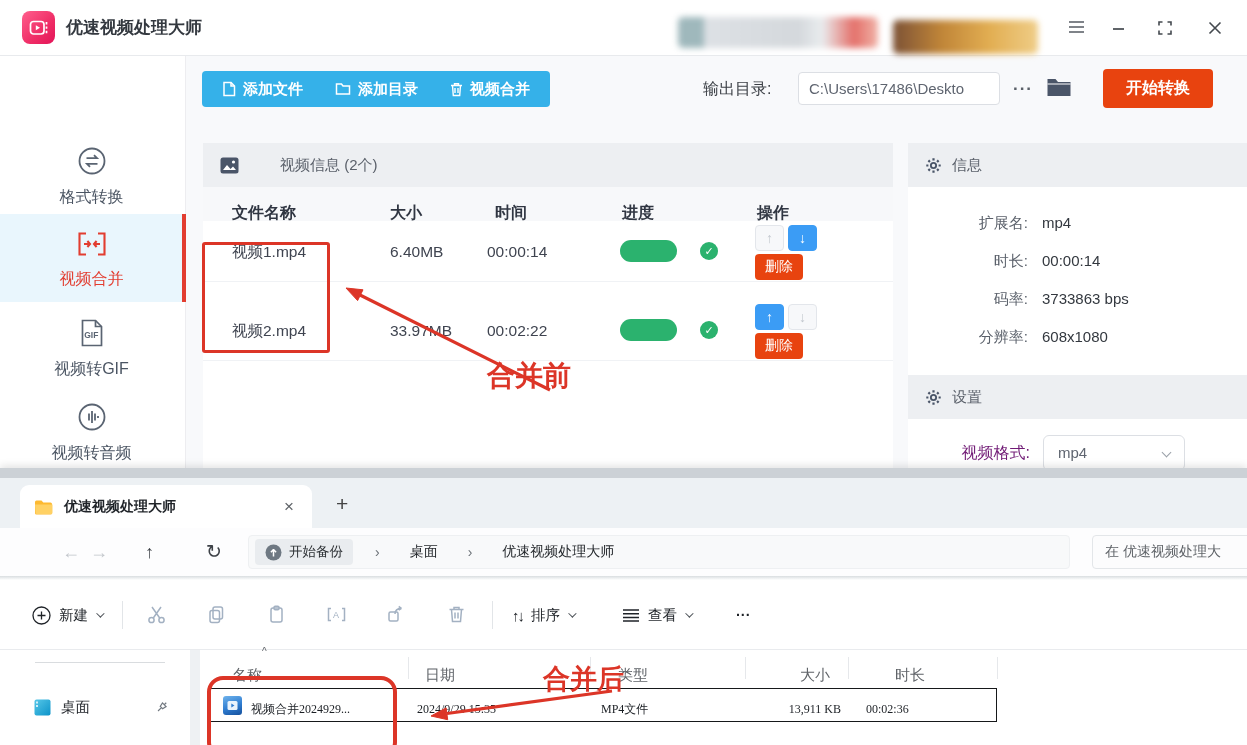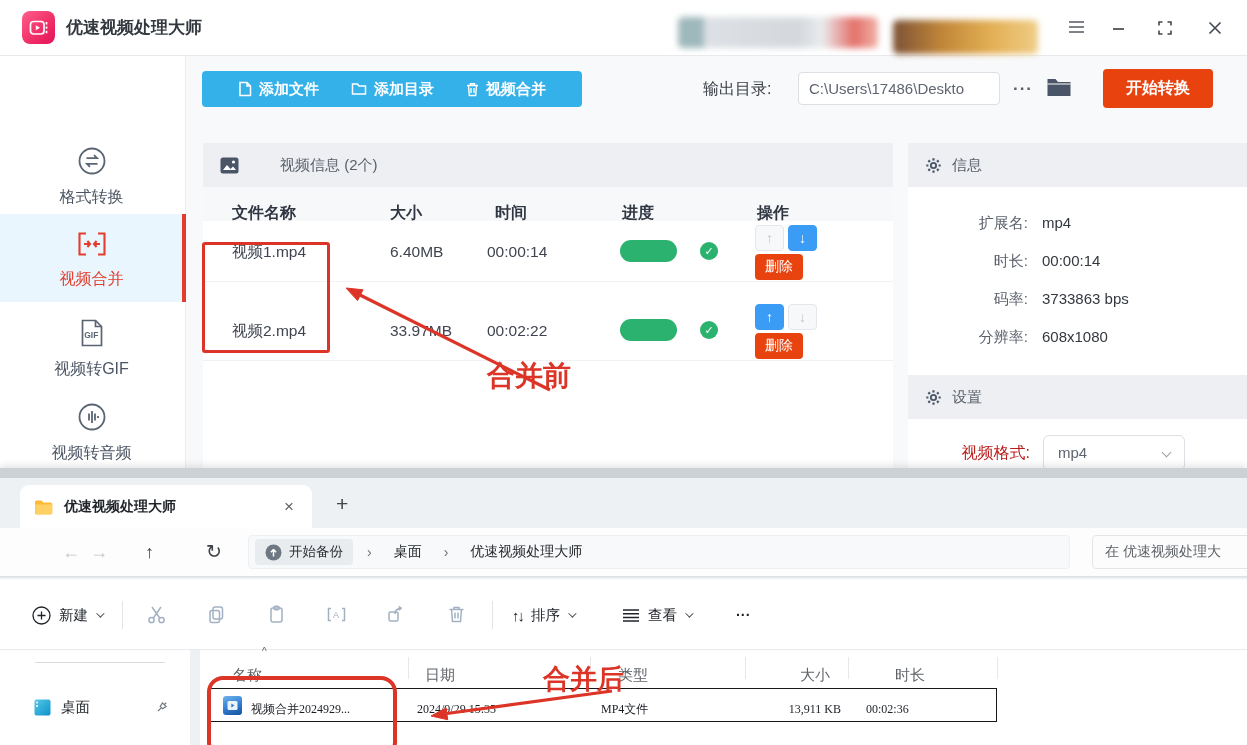--- a/index.html
+++ b/index.html
@@ -18,21 +18,21 @@
   .menu-lines{position:absolute;top:20px;}
 
   .app-side{position:absolute;left:0;top:56px;width:186px;height:422px;background:#fff;border-right:1px solid #ededf0;}
   .side-item{position:absolute;left:0;width:183px;text-align:center;padding-top:4px;cursor:pointer;}
   .side-item .lbl{display:block;margin-top:7px;font-size:16px;color:#4b5563;}
   .side-item.active{background:#e9f6fd;}
   .side-item.active .lbl{color:#e23d30;}
   .side-item.active::after{content:"";position:absolute;right:-3px;top:0;bottom:0;width:4px;background:#e23d30;}
   .side-ico{display:inline-block;}
 
-  .btn-group{position:absolute;left:202px;top:71px;height:36px;background:#35b1e9;border-radius:4px;display:flex;align-items:center;padding:0 24px;gap:8px;}
+  .btn-group{position:absolute;left:202px;top:71px;height:36px;background:#35b1e9;border-radius:4px;display:flex;align-items:center;padding:0 8px;gap:8px;}
   .bg-btn{display:flex;align-items:center;gap:7px;color:#fff;font-size:15px;font-weight:700;padding:0 12px;cursor:pointer;white-space:nowrap;}
   .out-label{position:absolute;left:703px;top:71px;line-height:36px;font-size:16px;color:#3c4046;}
   .out-input{position:absolute;left:798px;top:72px;width:202px;height:33px;border:1px solid #dcdfe4;border-radius:4px;background:#fff;
     color:#5f6570;font-size:15px;padding:0 10px;outline:none;}
   .dots-btn{position:absolute;left:1008px;top:72px;width:30px;height:33px;color:#5a6068;font-size:17px;font-weight:700;letter-spacing:1px;
     display:flex;align-items:center;justify-content:center;cursor:pointer;}
   .folder-btn{position:absolute;left:1046px;top:76px;cursor:pointer;}
   .start-btn{position:absolute;left:1103px;top:69px;width:110px;height:39px;background:#e8430f;border-radius:4px;color:#fff;
     font-size:16px;font-weight:700;display:flex;align-items:center;justify-content:center;cursor:pointer;}
 
@@ -50,40 +50,40 @@
     font-size:14px;cursor:pointer;}
   .op-dis{background:#f7f8fa;border:1px solid #e3e6eb;color:#c3c8cf;}
   .op-act{background:#3b9cf5;border:1px solid #3b9cf5;color:#fff;}
   .delbtn{position:absolute;left:552px;top:33px;width:48px;height:26px;background:#e8430f;border-radius:4px;color:#fff;font-size:14px;
     display:flex;align-items:center;justify-content:center;cursor:pointer;}
 
   .info-panel{position:absolute;left:908px;top:143px;width:339px;height:335px;background:#fff;}
   .ifield{position:absolute;left:0;width:100%;height:28px;}
   .ifield .fl{position:absolute;left:0;width:120px;text-align:right;font-size:15px;color:#5b616b;line-height:28px;}
   .ifield .fv{position:absolute;left:134px;font-size:15px;color:#33383f;line-height:28px;}
-  .fmt-label{position:absolute;left:0;top:292px;width:122px;text-align:right;font-size:16px;color:#b91c1c;line-height:36px;}
+  .fmt-label{position:absolute;left:0;top:292px;width:122px;text-align:right;font-size:16px;color:#701a75;line-height:36px;}
   .fmt-select{position:absolute;left:135px;top:292px;width:142px;height:36px;border:1px solid #dcdfe4;border-radius:6px;background:#fff;
     font-size:15px;color:#5f6570;line-height:34px;padding-left:14px;cursor:pointer;}
   .chev{display:inline-block;width:7px;height:7px;border-right:1.6px solid #9aa0a8;border-bottom:1.6px solid #9aa0a8;
     transform:rotate(45deg);}
   .fmt-select .chev{position:absolute;right:14px;top:13px;}
 
   
   #explorer{position:absolute;left:0;top:468px;width:1247px;height:277px;background:#fff;box-shadow:0 -2px 8px rgba(0,0,0,.12);}
   .ex-strip{position:absolute;left:0;top:0;width:100%;height:10px;background:#ccd1d6;}
   .ex-tabbar{position:absolute;left:0;top:10px;width:100%;height:50px;background:#edf1f4;}
   .ex-tab{position:absolute;left:20px;top:7px;width:292px;height:43px;background:#fff;border-radius:9px 9px 0 0;
     display:flex;align-items:center;padding:0 14px;gap:11px;cursor:pointer;}
   .ex-tab .tt{font-size:14px;font-weight:700;color:#1f2328;flex:1;}
   .tab-close{color:#5f6368;font-size:17px;cursor:pointer;padding:0 4px;}
   .tab-plus{position:absolute;left:328px;top:12px;font-size:21px;color:#444;cursor:pointer;padding:2px 8px;}
   .ex-addr{position:absolute;left:0;top:60px;width:100%;height:48px;background:#fdfdfe;}
   .navg{position:absolute;top:0;line-height:48px;font-size:18px;cursor:pointer;}
   .addrbar{position:absolute;left:248px;top:7px;width:822px;height:34px;background:#f8f9fa;border:1px solid #eef0f2;border-radius:4px;
-    display:flex;align-items:center;padding:0 6px;gap:12px;}
+    display:flex;align-items:center;padding:0 6px;gap:20px;}
   .crumb-chip{display:flex;align-items:center;gap:7px;background:#e9ecef;border-radius:4px;height:26px;padding:0 10px;
     font-size:13.5px;color:#2b2f33;cursor:pointer;}
   .crumb{font-size:14px;color:#24282c;padding:0 8px;cursor:pointer;}
   .csep{color:#6a7076;font-size:14px;padding:0 2px;}
   .ex-search{position:absolute;left:1092px;top:7px;width:170px;height:34px;background:#fcfcfd;border:1px solid #e3e6e9;border-radius:4px;
     font-size:14px;color:#5f6368;padding:0 12px;outline:none;}
   .ex-div{position:absolute;left:0;top:108px;width:100%;height:4px;background:linear-gradient(#d9dde0,#fff);}
   .ex-cmd{position:absolute;left:0;top:112px;width:100%;height:70px;background:#fff;border-bottom:1px solid #e9ebee;}
   .cmd-item{position:absolute;top:0;height:70px;display:flex;align-items:center;gap:8px;cursor:pointer;color:#1f2328;font-size:14.5px;}
   .cmd-ico{position:absolute;top:24px;cursor:pointer;}

